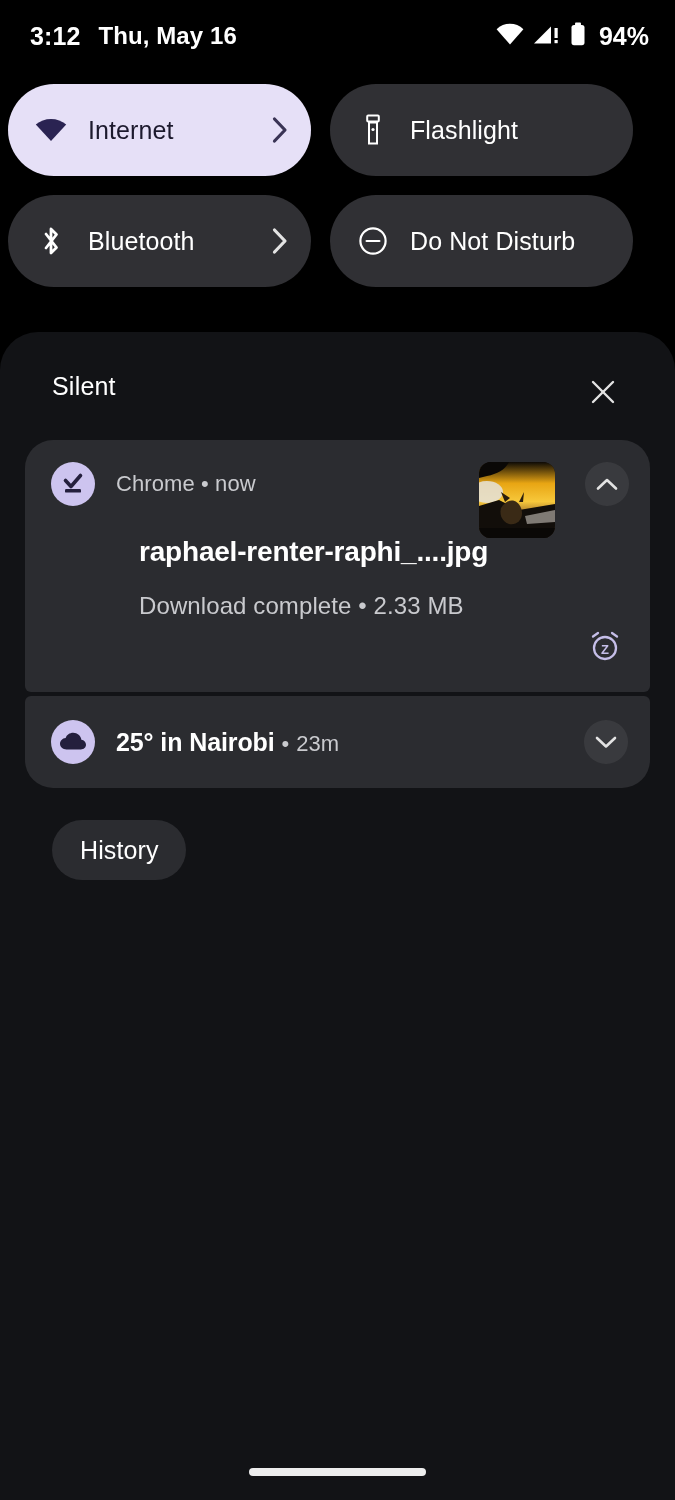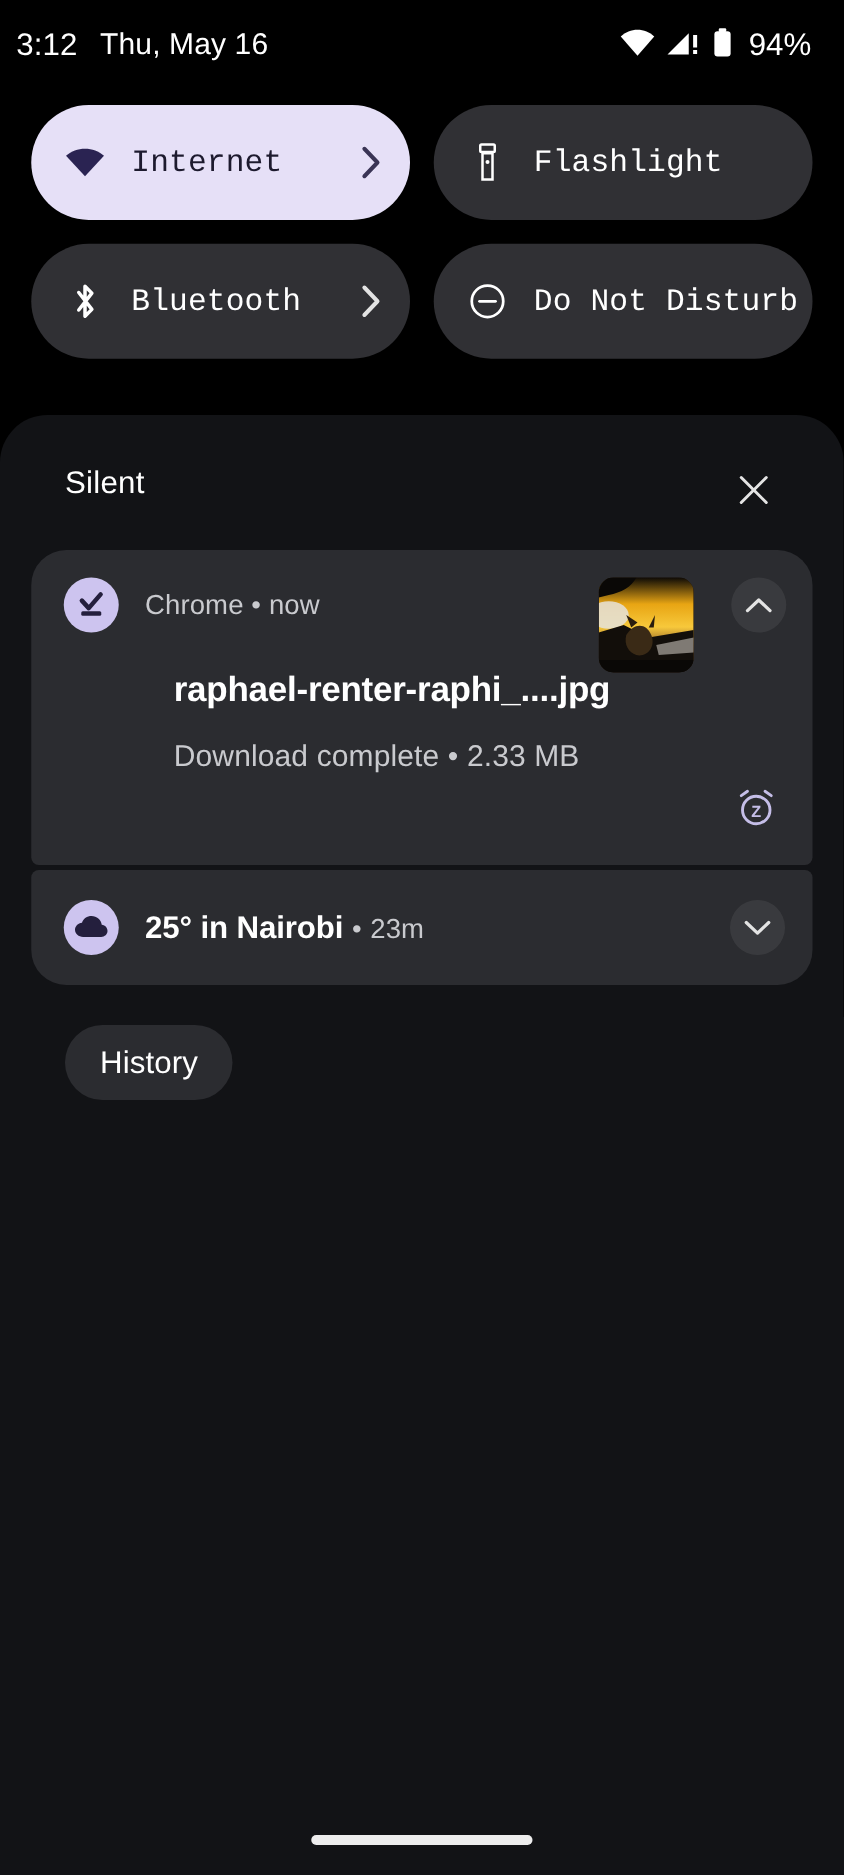--- a/index.html
+++ b/index.html
@@ -13,40 +13,40 @@
     position: relative;
     width: 675px; height: 1500px;
     background: #000000;
   }
 
   
   .statusbar {
     position: absolute; top: 0; left: 0;
     width: 675px; height: 72px;
     display: flex; align-items: center;
-    padding: 0 26px 0 13px;
+    padding: 0 26px 0 30px;
     color: #ffffff;
+    font-weight: bold;
   }
   .sb-left { display: flex; align-items: center; gap: 18px; }
   .sb-time { font-size: 25px; letter-spacing: .1px; }
   .sb-date { font-size: 24px; letter-spacing: .1px; }
   .sb-right {
     margin-left: auto;
     display: flex; align-items: center; gap: 9px;
   }
   .sb-pct { font-size: 25px; margin-left: 4px; }
 
   
   .qs-grid {
-    position: absolute; top: 84px; left: 25px;
+    position: absolute; top: 84px; left: 8px;
     width: 625px;
     display: grid;
     grid-template-columns: 303px 303px;
     grid-gap: 19px;
-    font-family: Liberation Mono, monospace;
   }
   .qs-tile {
     height: 92px;
     border-radius: 46px;
     display: flex; align-items: center;
     padding: 0 22px 0 26px;
     background: #303034;
     color: #ffffff;
   }
   .qs-tile.active {

